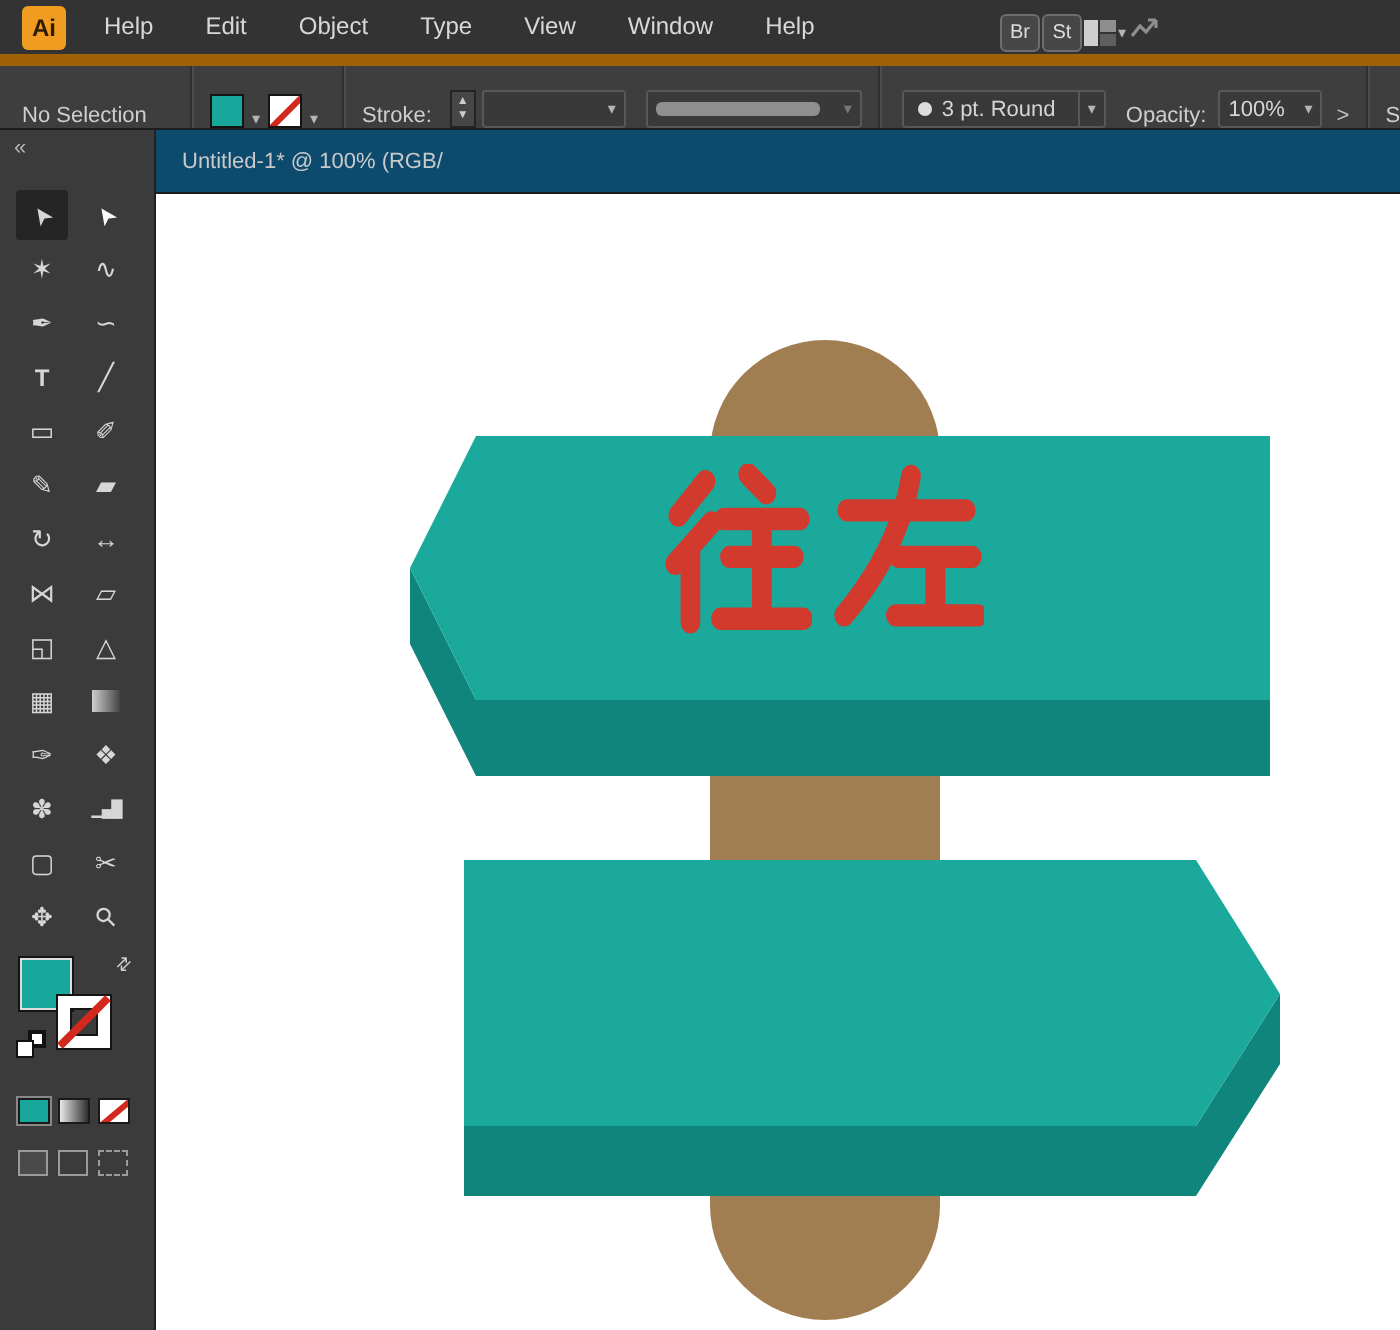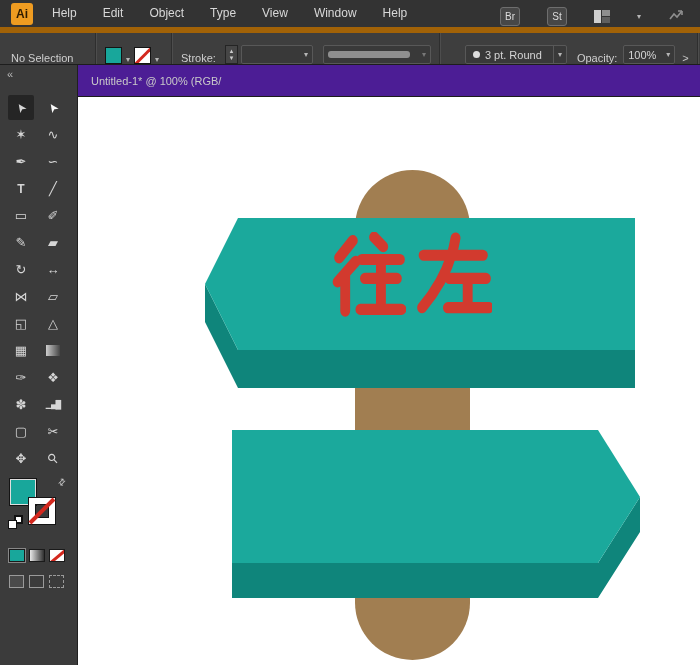--- a/index.html
+++ b/index.html
@@ -6,21 +6,21 @@
   #app{position:relative;width:700px;height:665px;background:#ffffff;
        font-family:"Liberation Sans",sans-serif;overflow:hidden;user-select:none;}
 
   
   .menubar{position:absolute;left:0;top:0;width:700px;height:33px;background:#333333;
            border-bottom:6px solid #a16207;box-sizing:border-box;display:flex;align-items:center;}
   .ai-logo{width:22px;height:22px;margin-left:11px;border-radius:3px;display:flex;align-items:center;
            justify-content:center;font-weight:bold;font-size:12px;color:#2f1c00;flex:none;}
   .menu-items{display:flex;margin-left:6px;}
   .menu-item{padding:0 13px;line-height:33px;font-size:12px;color:#d8d8d8;white-space:nowrap;}
-  .menu-right{position:absolute;left:490px;top:0;height:33px;display:flex;align-items:center;gap:27px;padding-left:10px;}
+  .menu-right{position:absolute;left:490px;top:0;height:33px;display:flex;align-items:center;gap:1px;padding-left:10px;}
   .mini-btn{width:20px;height:19px;background:#474747;border:1px solid #6e6e6e;border-radius:3px;
             color:#dddddd;font-size:10px;display:flex;align-items:center;justify-content:center;box-sizing:border-box;}
   .ws-icon{display:flex;gap:1px;}
   .ws-l{width:7px;height:13px;background:#cfcfcf;}
   .ws-r{display:flex;flex-direction:column;gap:1px;}
   .ws-r i{width:8px;height:6px;background:#8e8e8e;display:block;}
   .ws-r i:last-child{background:#5f5f5f;}
   .chev{font-size:8px;color:#b5b5b5;line-height:1;}
 
   
@@ -35,31 +35,31 @@
   .swatch-chev{margin:0 4px;}
   .stepper{width:13px;height:19px;background:#464646;border:1px solid #242424;display:flex;flex-direction:column;
            align-items:center;justify-content:center;margin-left:9px;flex:none;box-sizing:border-box;}
   .stepper span{font-size:6px;line-height:7px;color:#cccccc;}
   .dropdown{height:19px;background:#393939;border:1px solid #585858;border-radius:2px;display:flex;align-items:center;
             box-sizing:border-box;padding:0 4px;color:#d5d5d5;font-size:11px;flex:none;}
   .dd-weight{width:72px;margin-left:3px;justify-content:flex-end;}
   .dd-profile{width:108px;margin-left:10px;}
   .profile-bar{width:82px;height:7px;background:#8f8f8f;border-radius:3px;}
   .dd-profile .chev{margin-left:auto;color:#777777;}
-  .dd-brush{width:102px;margin-left:16px;padding:0;}
+  .dd-brush{width:102px;margin-left:2px;padding:0;}
   .brush-dot{width:7px;height:7px;border-radius:50%;background:#dddddd;margin:0 5px 0 7px;flex:none;}
   .dd-brush .chev-seg{margin-left:auto;align-self:stretch;display:flex;align-items:center;padding:0 4px;
                       border-left:1px solid #585858;}
   .opacity-label{margin-left:10px;}
   .dd-opacity{width:52px;margin-left:6px;}
   .dd-opacity .chev{margin-left:auto;}
   .cb-more{margin-left:7px;color:#c5c5c5;font-size:11px;flex:none;}
 
   
-  .tabbar{position:absolute;left:78px;top:65px;width:622px;height:32px;background:#4c1d95;
+  .tabbar{position:absolute;left:78px;top:65px;width:622px;height:32px;background:#0c4a6e;
           border-bottom:1px solid #1c1c1c;box-sizing:border-box;display:flex;align-items:center;}
   .tab-title{font-size:11px;color:#c9c9c9;margin-left:13px;white-space:nowrap;}
 
   
   .toolbar{position:absolute;left:0;top:65px;width:78px;height:600px;background:#3b3b3b;
            border-right:1px solid #202020;box-sizing:border-box;}
   .collapse{position:absolute;left:7px;top:3px;color:#b9b9b9;font-size:11px;}
   .tools-grid{position:absolute;left:8px;top:30px;display:grid;grid-template-columns:26px 26px;
               column-gap:6px;row-gap:2px;}
   .tool-cell{width:26px;height:25px;display:flex;align-items:center;justify-content:center;border-radius:2px;}

